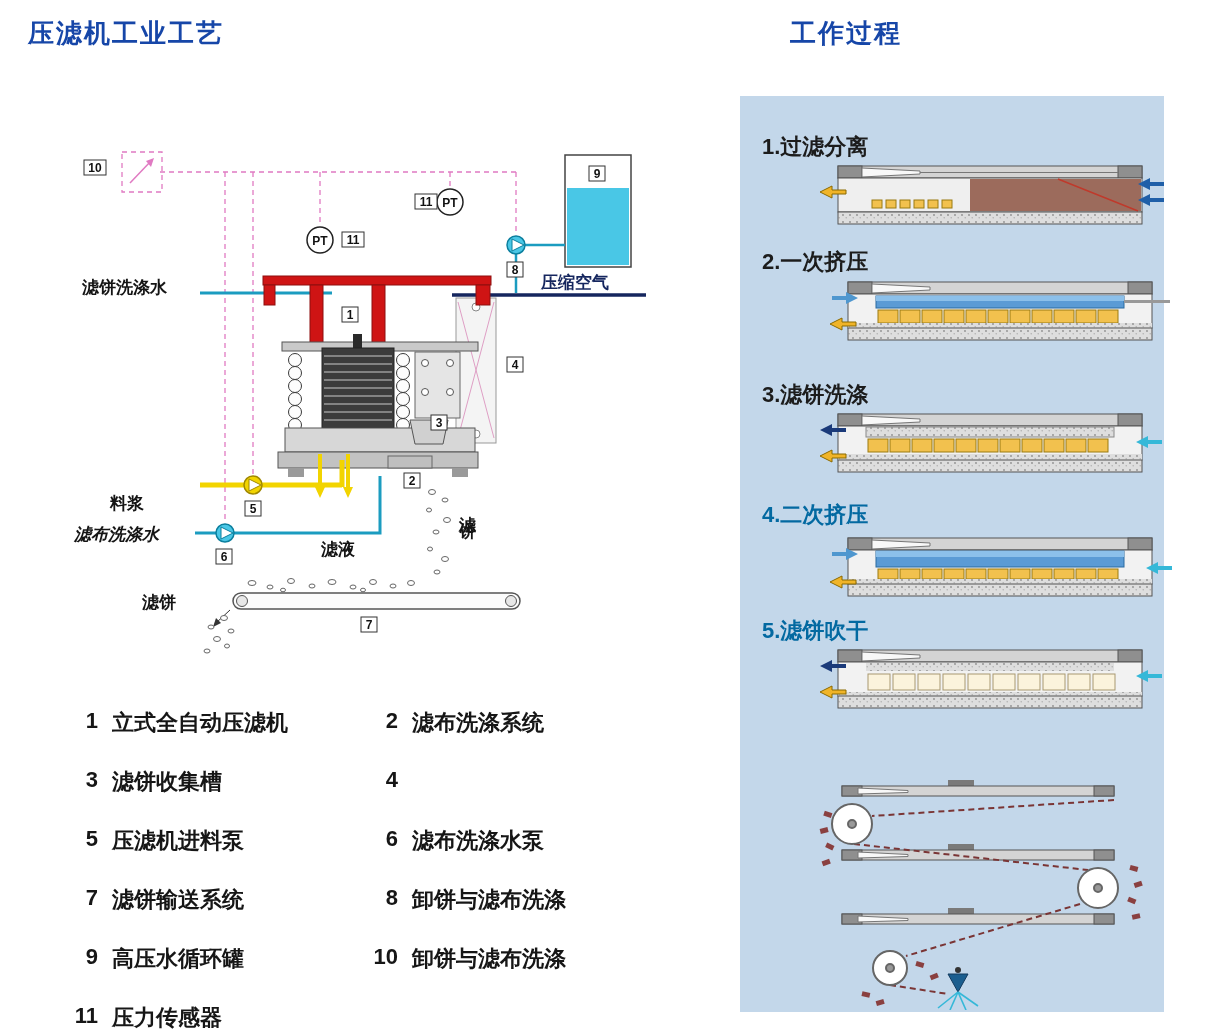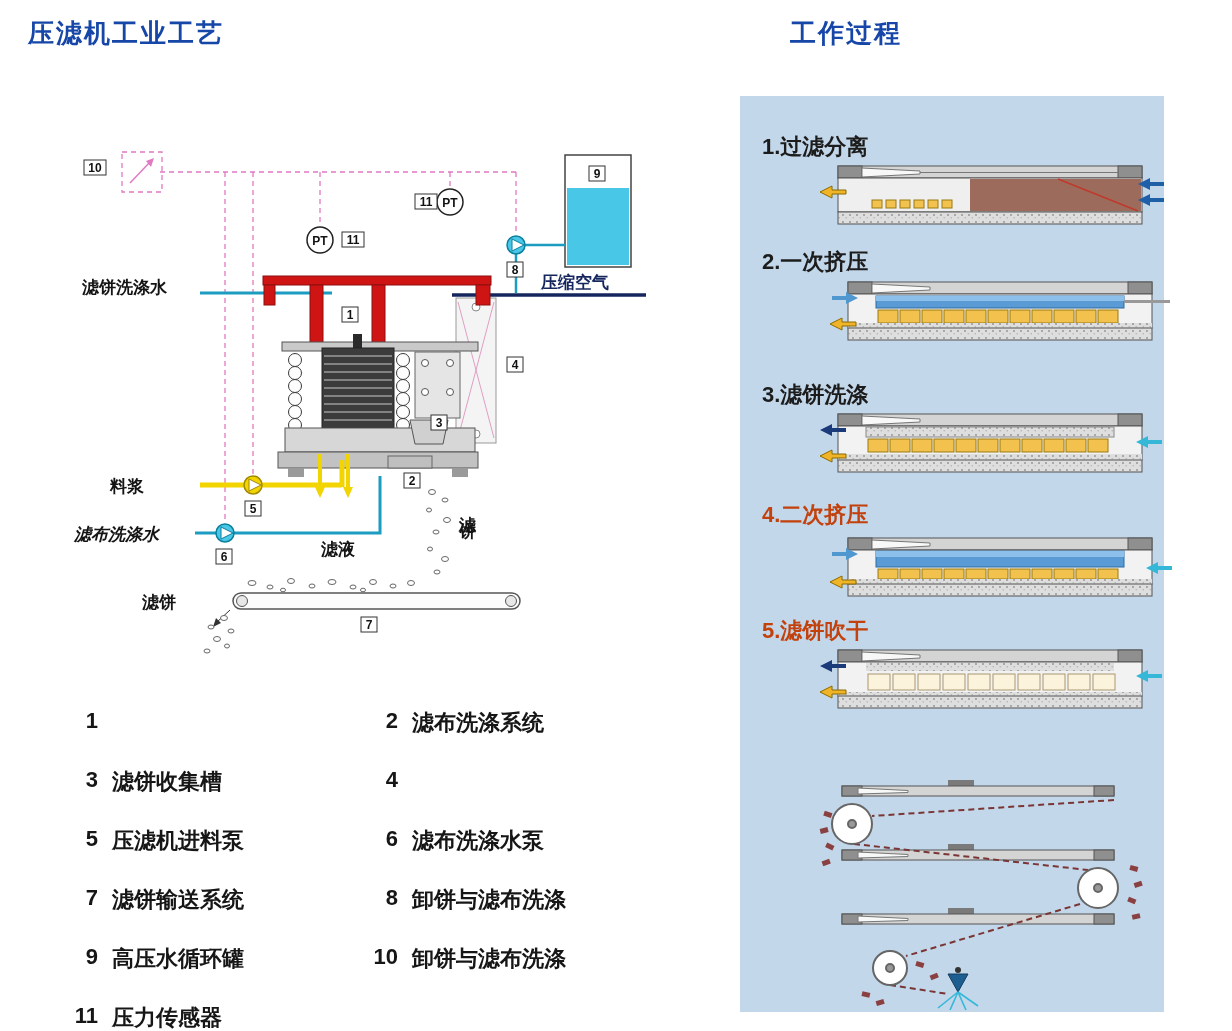--- a/index.html
+++ b/index.html
@@ -60,21 +60,21 @@
     background:var(--panel-blue,#c3d7ea);
   }
   .step-label {
     position:absolute;
     left:22px;
     font-size:22px;
     font-weight:600;
     color:#1c1c1c;
     white-space:nowrap;
   }
-  .step-label.muted { color:#c2410c; }
+  .step-label.muted { color:#0369a1; }
   .stepsvg { position:absolute; }
 
   svg text { font-family:"Liberation Sans","DejaVu Sans",sans-serif; }
 </style>
 </head>
 <body>
 
 <svg width="0" height="0" style="position:absolute" aria-hidden="true">
   <defs>
     <pattern id="speck" width="7" height="7" patternUnits="userSpaceOnUse">
@@ -269,30 +269,31 @@
         <text x="253" y="382.5" text-anchor="middle" fill="#111">5</text>
       <rect x="216" y="419" width="16" height="15" fill="#fff" stroke="#333"></rect>
         <text x="224" y="430.5" text-anchor="middle" fill="#111">6</text>
       <rect x="361" y="487" width="16" height="15" fill="#fff" stroke="#333"></rect>
         <text x="369" y="498.5" text-anchor="middle" fill="#111">7</text>
     </g>
   </svg>
 
   <div class="dlabel" style="left:82px; top:131px;margin-top:15px;">滤饼洗涤水</div>
   <div class="dlabel navy" style="left:541px; top:141px;">压缩空气</div>
-  <div class="dlabel" style="left:110px; top:345px;">料浆</div>
+  <div class="dlabel" style="left:110px; top:362px;">料浆</div>
   <div class="dlabel" style="left:321px; top:368px;margin-top:40px;">滤液</div>
   <div class="dlabel" style="left:74px; top:393px;font-style:italic;">滤布洗涤水</div>
   <div class="dlabel vert" style="left:456px; top:372px;">滤饼</div>
   <div class="dlabel" style="left:142px; top:461px;">滤饼</div>
 </div>
 
 <div class="legend">
   <div class="legend-item">
       <span class="legend-num">1</span>
+      <span>立式全自动压滤机</span>
     </div>
   <div class="legend-item">
       <span class="legend-num">2</span>
       <span>滤布洗涤系统</span>
     </div>
   <div class="legend-item">
       <span class="legend-num">3</span>
       <span>滤饼收集槽</span>
     </div>
   <div class="legend-item">

